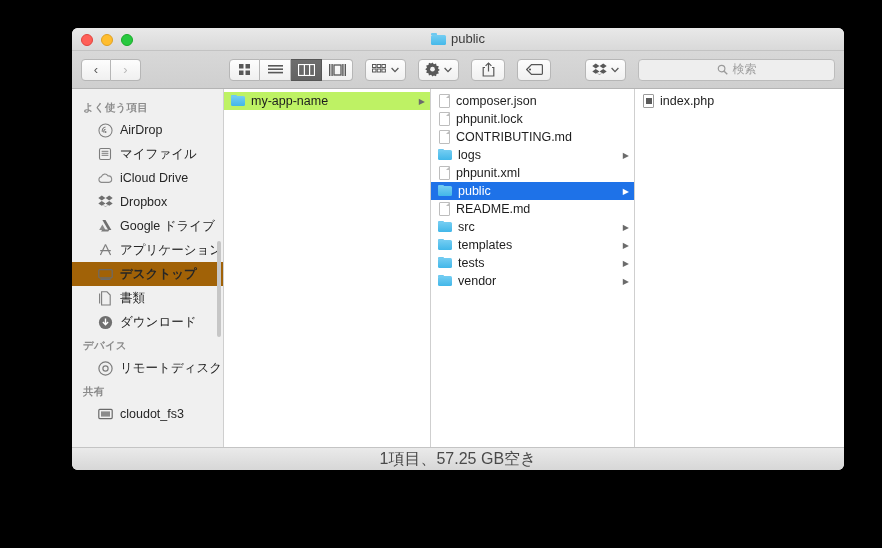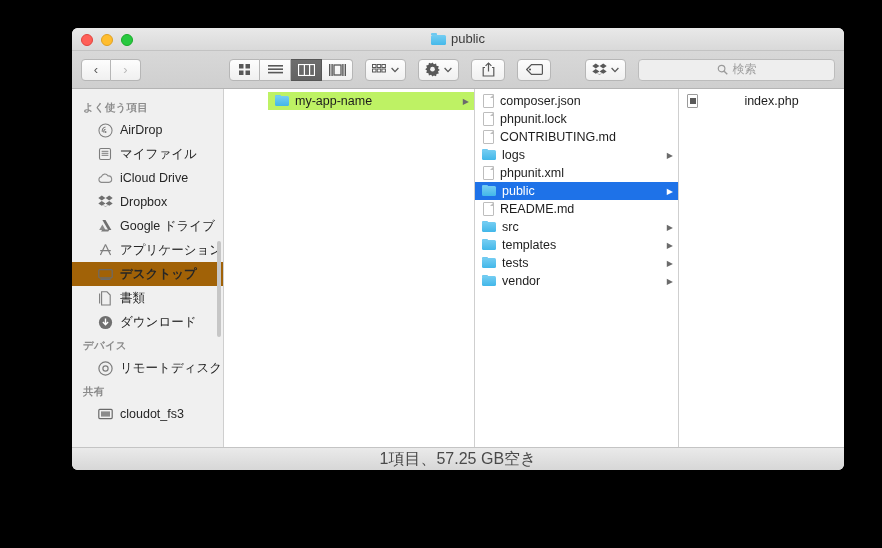--- a/index.html
+++ b/index.html
@@ -115,21 +115,21 @@
     border: 1px solid #bcbcbc;
     border-radius: 4px;
     display: flex; align-items: center; justify-content: center;
     gap: 5px;
     color: #a0a0a0; font-size: 12px;
     margin-left: 12px;
     font-family: Liberation Serif, serif;
   }
 
   
-  .body { flex: 1; display: flex; min-height: 0; gap: 44px; }
+  .body { flex: 1; display: flex; min-height: 0; }
 
   .sidebar {
     width: 152px;
     background: #f0f0f0;
     border-right: 1px solid #cfcfcf;
     padding-top: 7px;
     overflow: hidden;
     position: relative;
     flex: none;
   }
@@ -153,21 +153,21 @@
   }
 
   .columns { flex: 1; display: flex; min-width: 0; background: #fff; }
   .col {
     border-right: 1px solid #cfcfcf;
     padding-top: 3px;
     overflow: hidden;
   }
   .col.c1 { width: 207px; flex: none; }
   .col.c2 { width: 204px; flex: none; }
-  .col.c3 { flex: 1; border-right: none; text-align: center; }
+  .col.c3 { flex: 1; border-right: none; }
 
   .row {
     height: 18px;
     display: flex; align-items: center;
     padding: 0 5px 0 7px;
     font-size: 12.5px; color: #1d1d1d;
     gap: 6px;
   }
   .row.sel-active { background: #1e72e8; color: #ffffff; }
   .row.sel-inactive { background: #bef264; }

